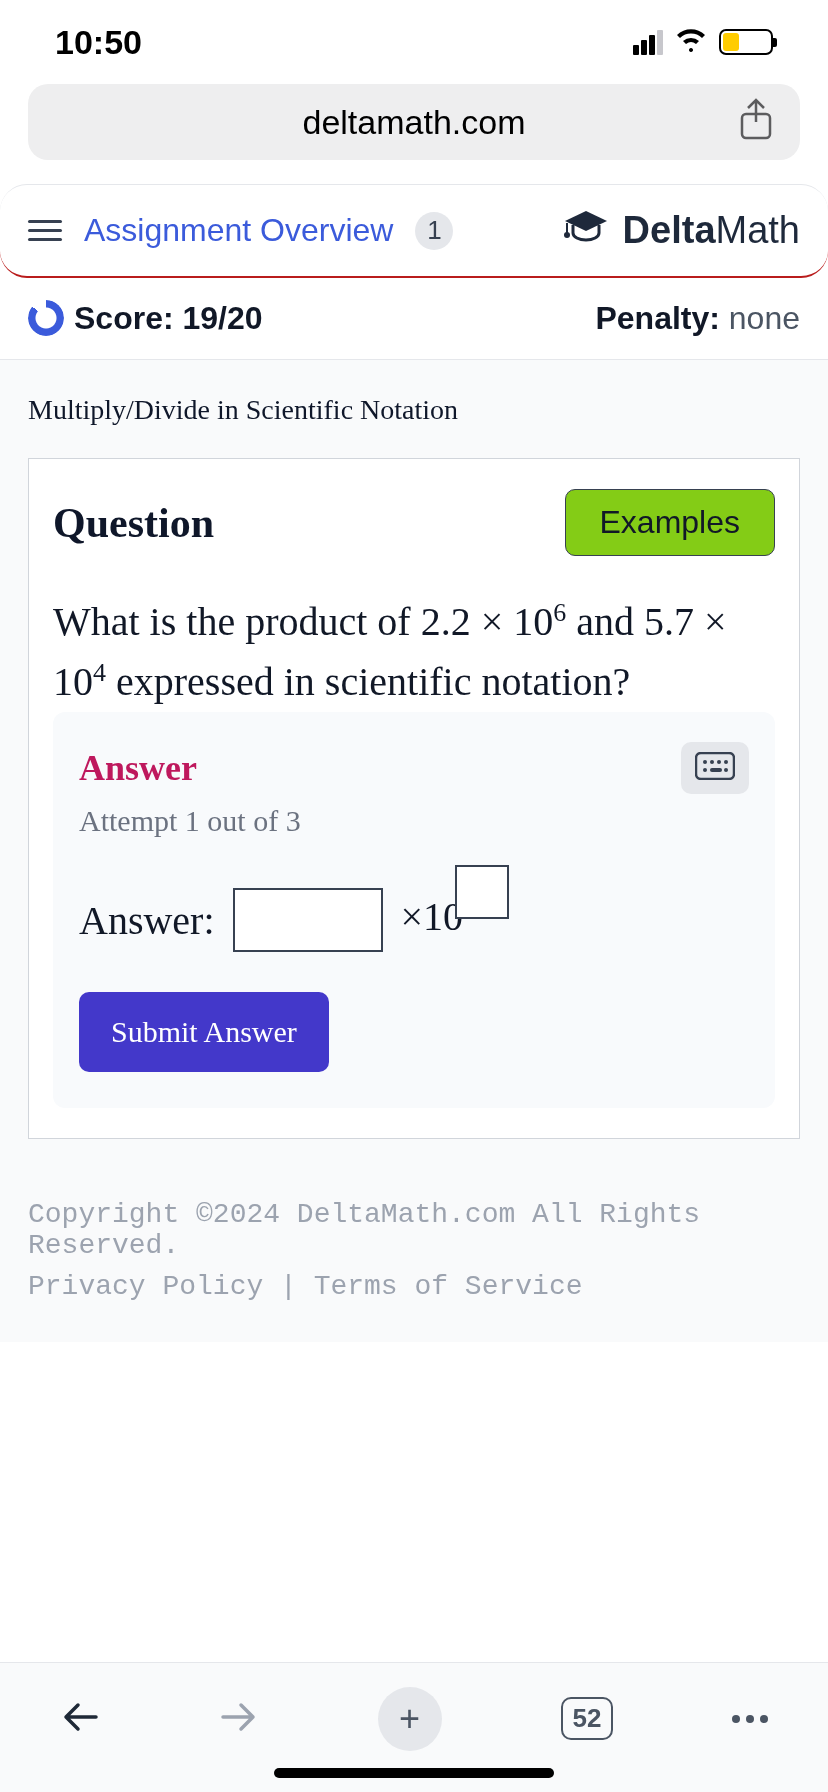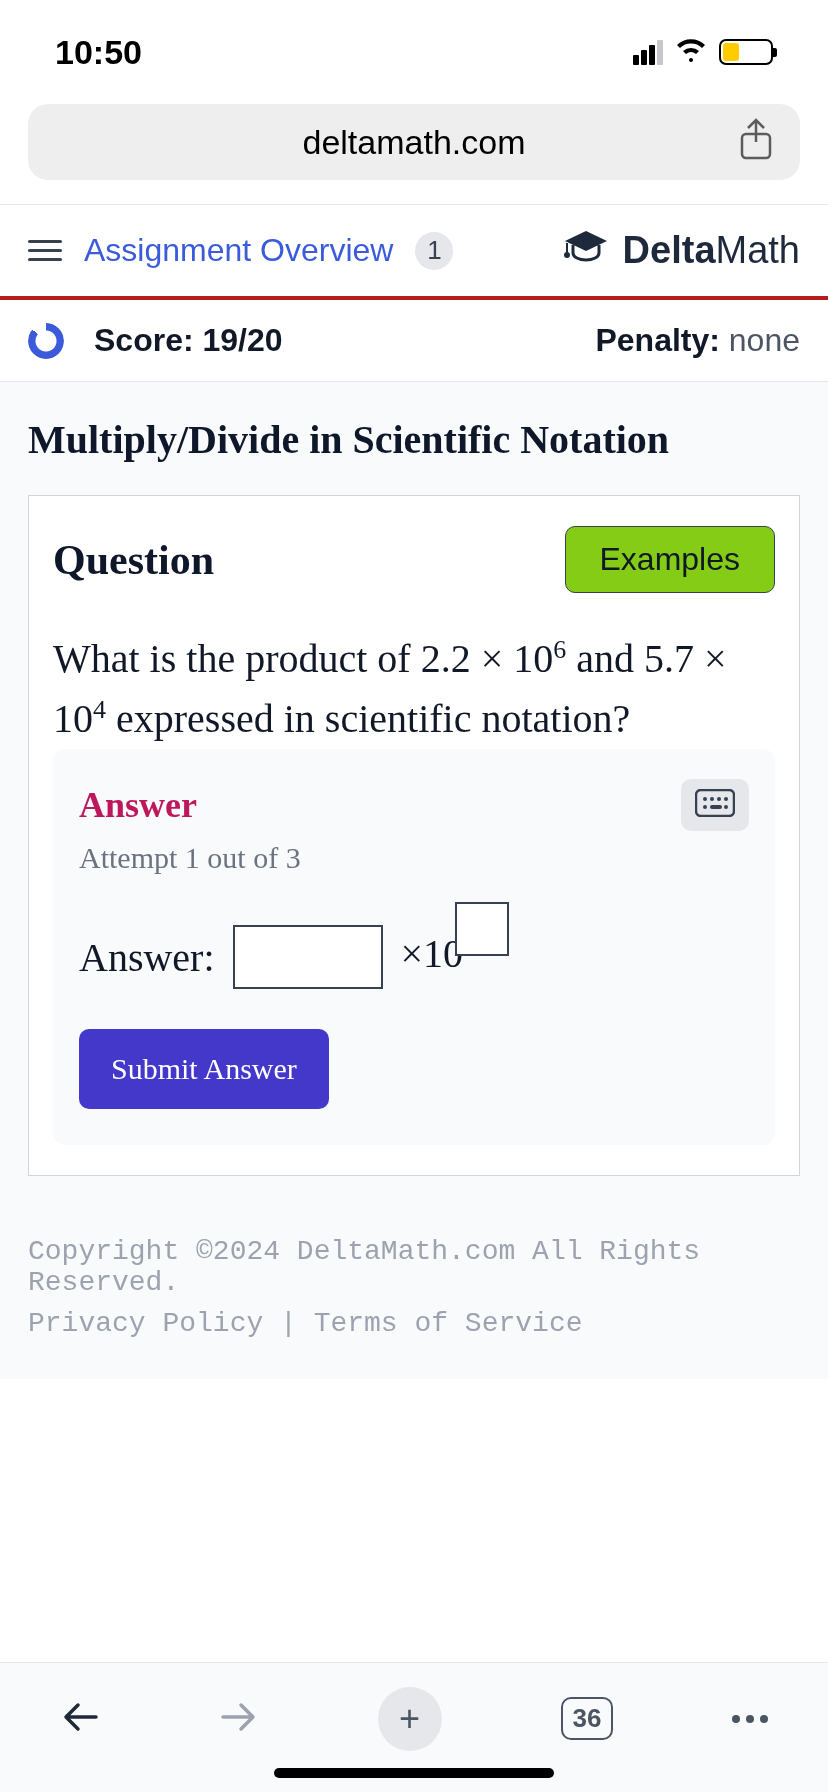--- a/index.html
+++ b/index.html
@@ -7,21 +7,21 @@
   width: 828px;
   height: 1792px;
   font-family: -apple-system, BlinkMacSystemFont, 'Segoe UI', Helvetica, Arial, sans-serif;
   background: #fff;
   overflow: hidden;
   position: relative;
 }
 
 
 .status-bar {
-  height: 104px;
+  height: 84px;
   display: flex;
   justify-content: space-between;
   align-items: center;
   padding: 0 55px;
   font-size: 34px;
   font-weight: 600;
 }
 .status-right { display: flex; align-items: center; gap: 12px; }
 .signal-bars { display: flex; align-items: flex-end; gap: 2px; }
 .signal-bars span { width: 6px; background: #000; border-radius: 1px; }
@@ -44,59 +44,60 @@
   align-items: center;
   justify-content: center;
   position: relative;
 }
 .url-text { font-size: 34px; color: #000; font-weight: 400; }
 .share-icon { position:absolute; right: 26px; color:#5c5c5e;}
 
 
 .nav-header {
   border-top: 1px solid #e5e7eb;
-  border-bottom: 4px solid #b91c1c;
+  border-bottom: 2px solid #b91c1c;
   padding: 24px 28px;
   display: flex;
   align-items: center;
   justify-content: space-between;
+  border-radius: 27px;
 }
 .nav-left { display: flex; align-items: center; gap: 22px; }
 .menu-icon { display:flex; flex-direction:column; gap:6px;}
 .menu-icon span { width:34px; height:3px; background:#374151; border-radius:2px;}
 .assign-link { color: #3b5bdb; font-size: 32px; font-weight: 500; }
 .badge { background:#e5e7eb; color:#374151; border-radius:50%; width:38px; height:38px; display:inline-flex; align-items:center; justify-content:center; font-size:26px; font-weight:500; }
 .logo { display:flex; align-items:center; gap:14px; font-size: 38px; }
 .logo-delta { font-weight:700; color:#1e293b;}
 .logo-math { font-weight:400; color:#1e293b;}
 
 
 .score-row {
   border-bottom: 1px solid #e5e7eb;
   padding: 22px 28px;
   display: flex;
   justify-content: space-between;
   align-items: center;
   font-size: 32px;
 }
-.score-left { display:flex; align-items:flex-end; gap:30px;}
+.score-left { display:flex; align-items:flex-start; gap:10px;}
 .score-text { font-weight: 700; color:#111827;}
 .penalty-label { font-weight:700; color:#111827;}
 .penalty-value { font-weight:400; color:#4b5563;}
 .spinner {
   width: 36px; height: 36px;
   border-radius: 50%;
   background: conic-gradient(#3b5bdb 0deg 310deg, transparent 310deg 360deg);
   -webkit-mask: radial-gradient(circle, transparent 10px, #000 11px);
   mask: radial-gradient(circle, transparent 10px, #000 11px);
 }
 
 
 .content { padding: 34px 28px 0 28px; background:#f9fafb;}
-.page-title { font-family: Georgia, 'Times New Roman', serif; font-size: 40px; font-weight:700; color:#0f172a; margin-bottom: 32px;}
+.page-title { font-family: Georgia, 'Times New Roman', serif; font-size: 28px; font-weight:400; color:#0f172a; margin-bottom: 32px;}
 
 .card { background:#fff; border:1px solid #d1d5db; padding: 30px 24px; }
 .question-header { display:flex; justify-content:space-between; align-items:center; margin-bottom:36px;}
 .question-title { font-family: Georgia, serif; font-size: 42px; font-weight:700; color:#0f172a;}
 .examples-btn { border:1.5px solid #374151; background:#84cc16; border-radius:10px; padding:14px 34px; font-size:32px; color:#111827;}
 
 .question-body { font-family: Georgia, 'Times New Roman', serif; font-size: 40px; color:#111827; line-height:1.5; }
 .question-body sup { font-size: 0.65em; }
 
 .answer-box { background:#f8fafc; border-radius:12px; padding: 30px 26px 36px 26px;}
@@ -254,20 +255,20 @@
     <svg width="40" height="36" viewBox="0 0 40 36" fill="none" stroke="#1f2937" stroke-width="3.5" stroke-linecap="round" stroke-linejoin="round">
         <path d="M36 18 H6 M18 6 L6 18 L18 30"></path>
       </svg>
   </span>
   <span class="toolbar-btn">
     <svg width="40" height="36" viewBox="0 0 40 36" fill="none" stroke="#9ca3af" stroke-width="3.5" stroke-linecap="round" stroke-linejoin="round">
         <path d="M4 18 H34 M22 6 L34 18 L22 30"></path>
       </svg>
   </span>
   <span class="new-tab">+</span>
-  <span class="tab-count">36</span>
+  <span class="tab-count">52</span>
   <span class="dots">
       <span></span>
       <span></span>
       <span></span>
     </span>
 </div>
 <div class="home-indicator"></div>
 
 </body></html>

